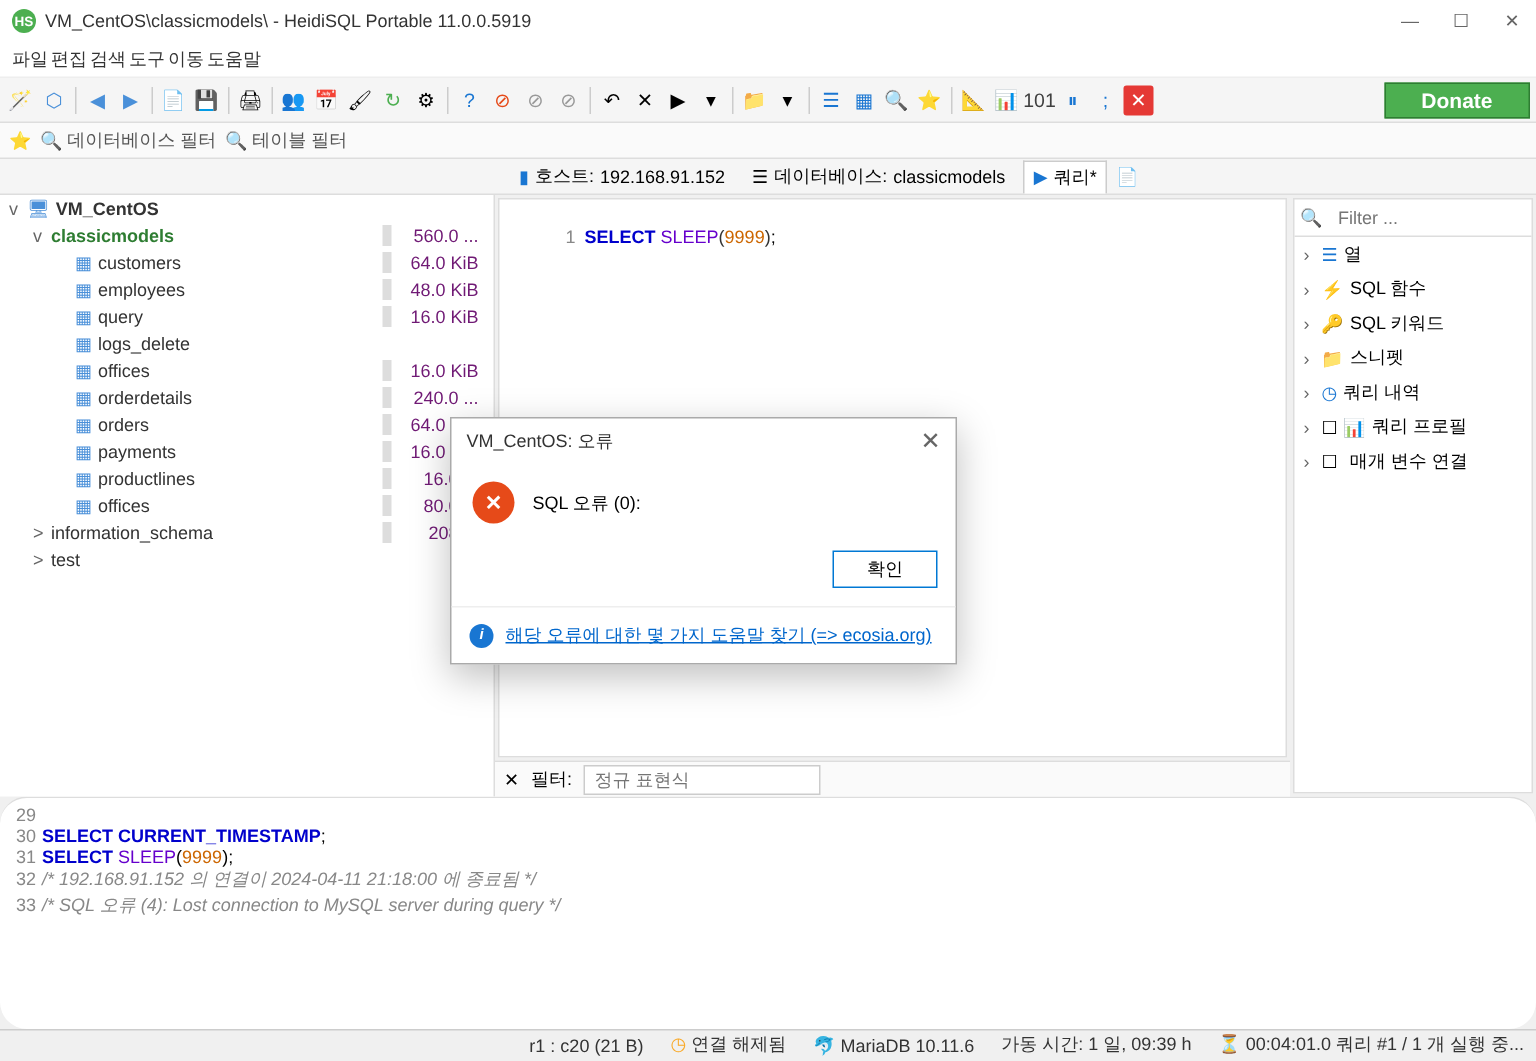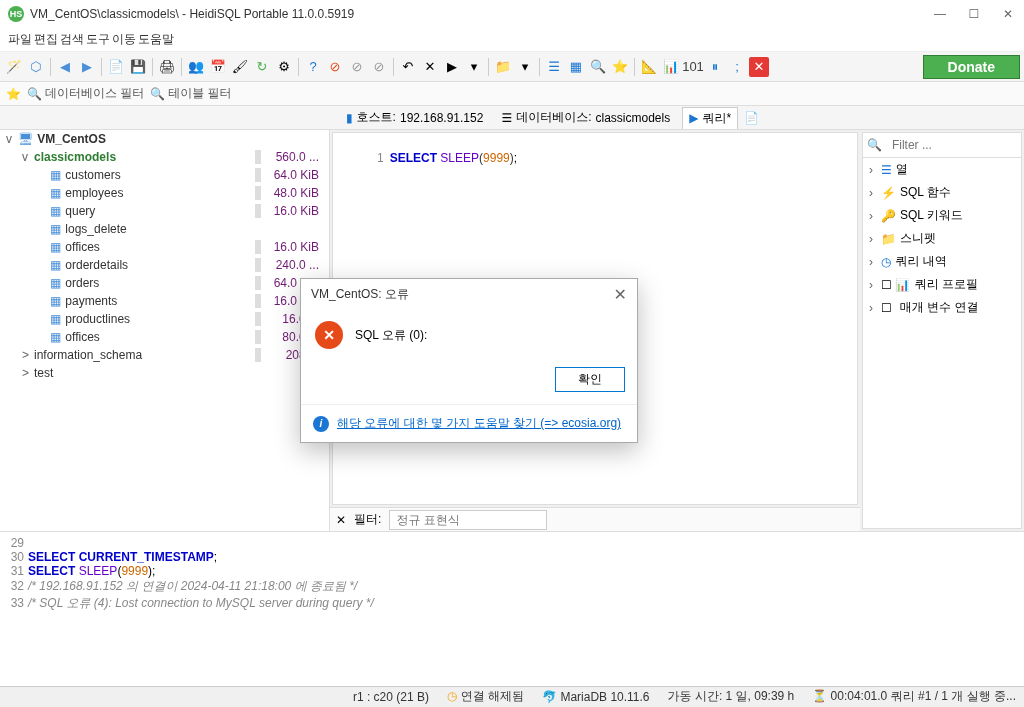--- a/index.html
+++ b/index.html
@@ -49,21 +49,21 @@
 .kw-paren { color: #333; }
 
 .rightpanel { width: 160px; background: #fff; border: 1px solid #ddd; margin: 2px; }
 .filter-input { width: 100%; padding: 3px 6px; border: none; border-bottom: 1px solid #ddd; }
 .rp-row { display: flex; align-items: center; padding: 3px 6px; gap: 4px; cursor: pointer; }
 .rp-toggle { color: #666; width: 8px; }
 
 .filter-row { height: 24px; display: flex; align-items: center; padding: 0 6px; gap: 8px; border-top: 1px solid #ddd; background: #fafafa; }
 .filter-row input { border: 1px solid #ccc; padding: 2px 6px; width: 158px; }
 
-.log-area { height: 155px; background: #fff; border-top: 1px solid #ddd; padding: 4px; font-family: Consolas, monospace; overflow: hidden; }
+.log-area { height: 155px; background: #fff; border-top: 1px solid #ddd; padding: 4px; font-family: Consolas, monospace; overflow: hidden; border-radius: 18px; }
 .log-line { white-space: pre; }
 .ln { color: #888; display: inline-block; width: 20px; text-align: right; margin-right: 4px; }
 .log-comment { color: #888; font-style: italic; }
 
 .statusbar { height: 20px; background: #f0f0f0; border-top: 1px solid #ccc; display: flex; align-items: center; padding: 0 8px; gap: 18px; color: #333; font-size: 11px; }
 .statusbar .spacer { flex: 1; }
 
 .modal-back { position: absolute; left: 0; top: 0; width: 100%; height: 100%; pointer-events: none; }
 .dialog { position: absolute; left: 300px; top: 278px; width: 338px; background: #fff; border: 1px solid #aaa; box-shadow: 0 8px 24px rgba(0,0,0,0.25); pointer-events: auto; }
 .dlg-title { height: 30px; display: flex; align-items: center; padding: 0 10px; color: #333; }

